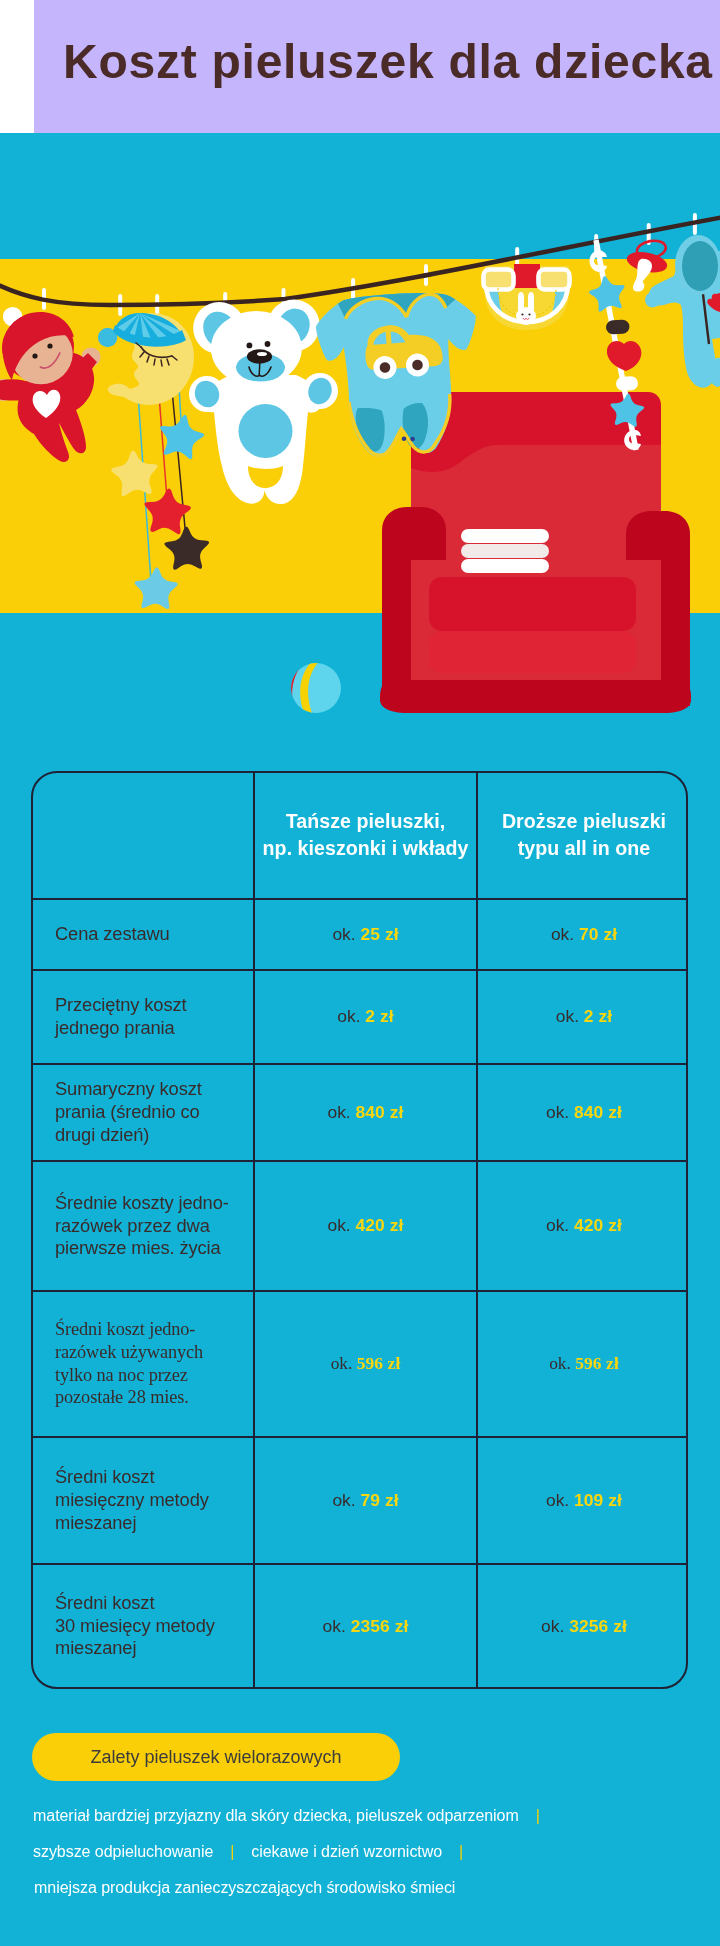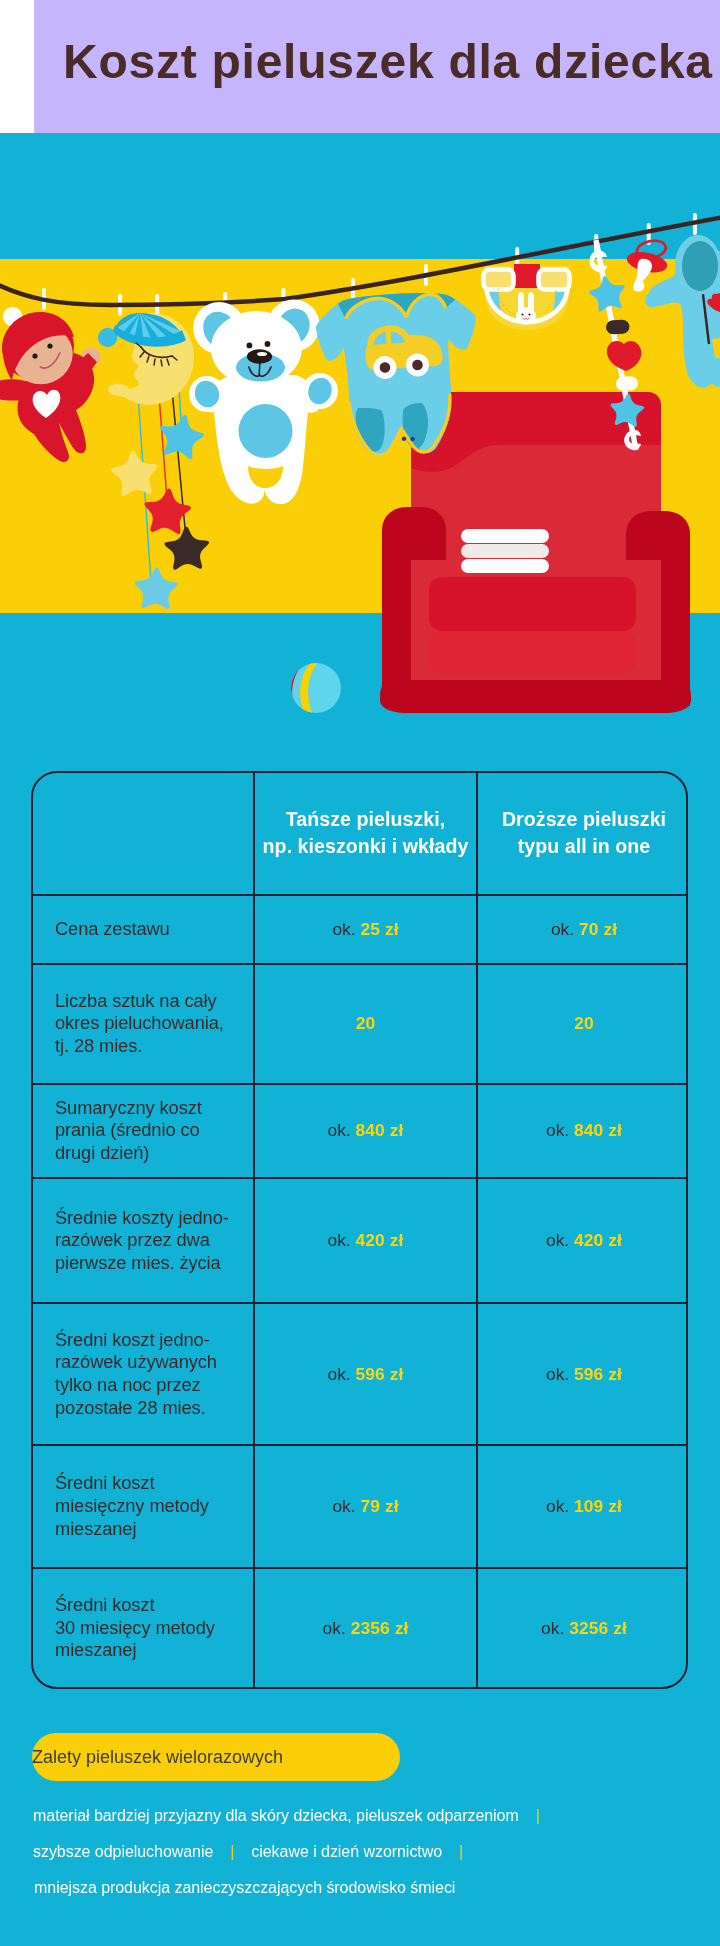--- a/index.html
+++ b/index.html
@@ -34,21 +34,21 @@
   .c1{width:221px;margin-top:20px;}
   .c2{width:212px;}
   .hdr{font-size:19.6px;font-weight:bold;color:#fff;text-align:center;line-height:26.5px;letter-spacing:0.05px;position:relative;top:-1px;}
   .lbl{font-size:18.3px;color:#3A2B2B;line-height:22.7px;padding-left:22px !important;padding-right:6px !important;letter-spacing:-0.1px;}
   .val{font-size:17.4px;color:#FAD60F;text-align:center;font-weight:bold;letter-spacing:0.1px;}
   .val .ok{color:#3A2B2B;font-weight:normal;letter-spacing:0;}
   
   .btn{position:absolute;left:32px;top:1733px;width:368px;height:48px;background:#FACF07;
        border-radius:24px;}
   .btn span{position:absolute;left:0;top:0;width:368px;height:64px;line-height:48px;
-       text-align:left;font-size:18px;color:#3C3C3C;}
+       text-align:center;font-size:18px;color:#3C3C3C;}
   
   .foot{position:absolute;left:33px;top:1798px;width:670px;color:#fff;font-size:16px;letter-spacing:-0.05px;}
   .foot .row{height:36px;line-height:36px;white-space:nowrap;}
   .foot .row:last-child{padding-left:1px;}
   .foot .sep{color:#FACF07;display:inline-block;width:38px;text-align:center;}
 </style>
 </head>
 <body>
 
 <div class="page">
@@ -300,48 +300,47 @@
               <div>typu all in one</div>
             </td>
           </tr>
           <tr style="height: 61px;">
             <td class="c0 lbl">
               <div>Cena zestawu</div>
             </td>
             <td class="c1 val"><span class="ok">ok. </span>25 zł</td>
             <td class="c2 val"><span class="ok">ok. </span>70 zł</td>
           </tr>
-          <tr style="height: 107px;">
-            <td class="c0 lbl">
-              <div>Liczba sztuk na cały</div>
-              <div>okres pieluchowania,</div>
-              <div>tj. 28 mies.</div>
-            </td>
-            <td class="c1 val">20</td>
-            <td class="c2 val">20</td>
+          <tr style="height: 81px;">
+            <td class="c0 lbl">
+              <div>Przeciętny koszt</div>
+              <div>jednego prania</div>
+            </td>
+            <td class="c1 val"><span class="ok">ok. </span>2 zł</td>
+            <td class="c2 val"><span class="ok">ok. </span>2 zł</td>
           </tr>
           <tr style="height: 84px;">
             <td class="c0 lbl">
               <div>Sumaryczny koszt</div>
               <div>prania (średnio co</div>
               <div>drugi dzień)</div>
             </td>
             <td class="c1 val"><span class="ok">ok. </span>840 zł</td>
             <td class="c2 val"><span class="ok">ok. </span>840 zł</td>
           </tr>
           <tr style="height: 112px;">
             <td class="c0 lbl">
               <div>Średnie koszty jedno-</div>
               <div>razówek przez dwa</div>
               <div>pierwsze mies. życia</div>
             </td>
             <td class="c1 val"><span class="ok">ok. </span>420 zł</td>
             <td class="c2 val"><span class="ok">ok. </span>420 zł</td>
           </tr>
-          <tr style="height: 126px;">
+          <tr style="height: 126px; font-family: Liberation Serif, serif;">
             <td class="c0 lbl">
               <div>Średni koszt jedno-</div>
               <div>razówek używanych</div>
               <div>tylko na noc przez</div>
               <div>pozostałe 28 mies.</div>
             </td>
             <td class="c1 val"><span class="ok">ok. </span>596 zł</td>
             <td class="c2 val"><span class="ok">ok. </span>596 zł</td>
           </tr>
           <tr style="height: 110px;">

